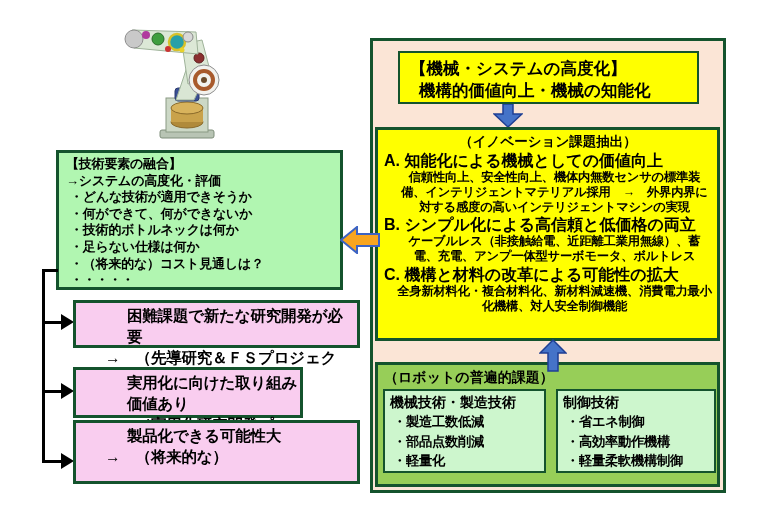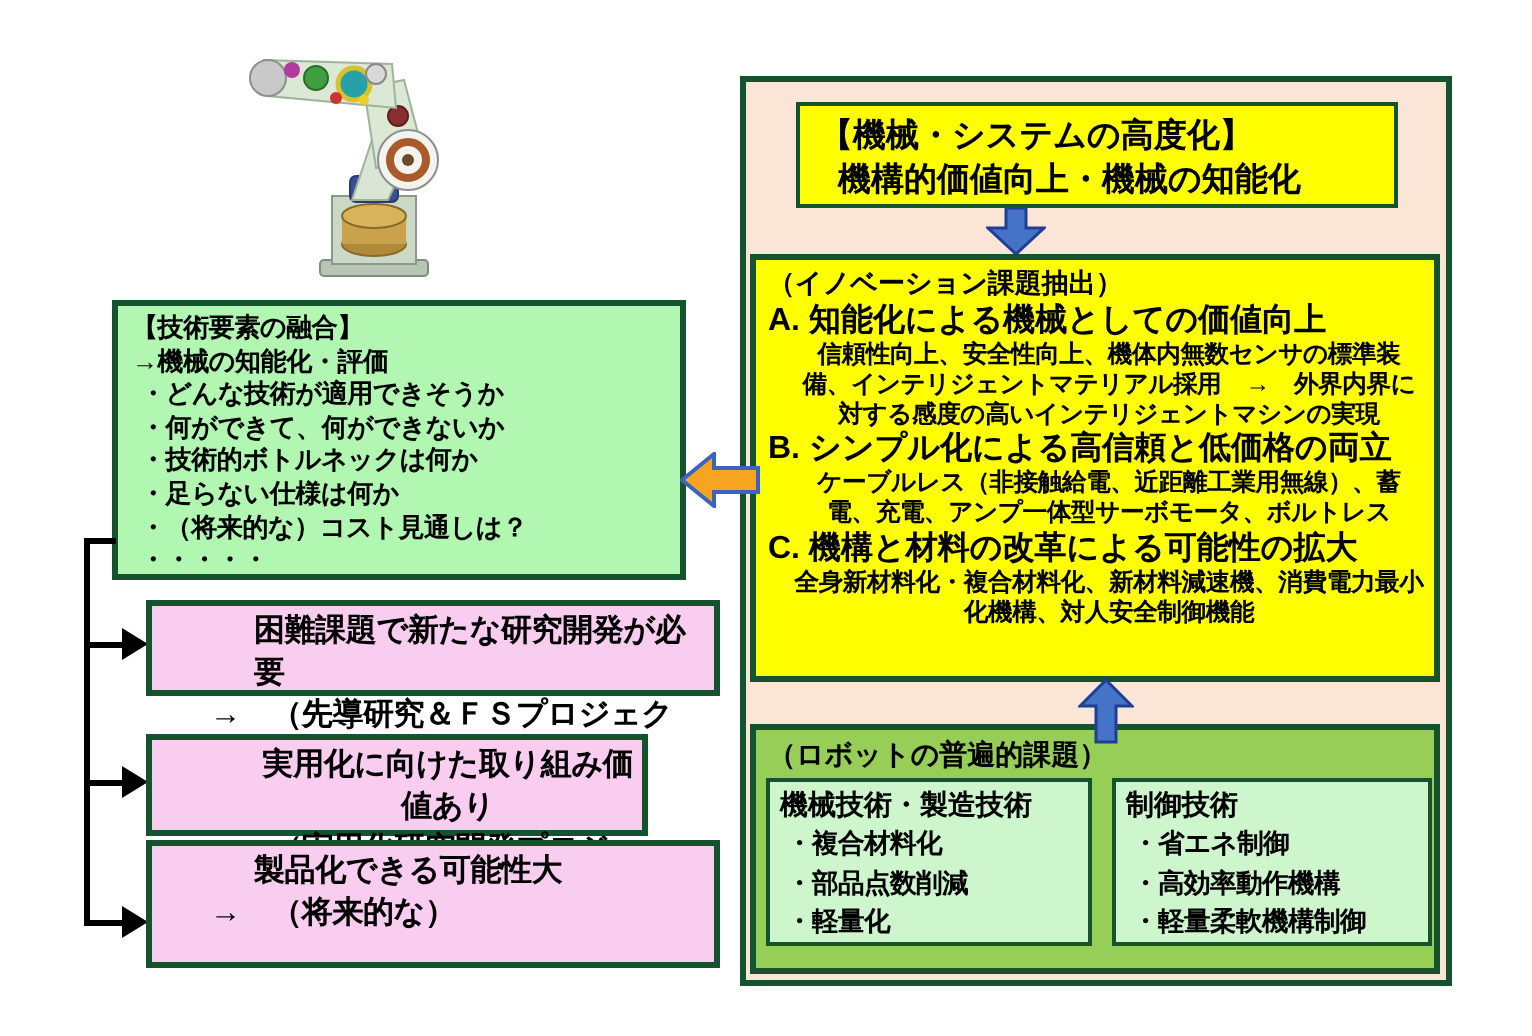--- a/index.html
+++ b/index.html
@@ -10,39 +10,39 @@
   .abs{position:absolute;box-sizing:border-box;}
   .box{position:absolute;box-sizing:border-box;border:3px solid #14532d;}
   
   .outer-box{left:370px;top:38px;width:356px;height:455px;background:#FBE5D6;}
   
   .title-box{left:398px;top:51px;width:301px;height:53px;background:#FFFF00;border-width:2px;
     font-size:16.5px;line-height:22px;padding:4px 4px 0 10px;letter-spacing:0;}
   .title-line2{margin-left:9px;}
   
   .innovation-box{left:375px;top:127px;width:345px;height:214px;background:#FFFF00;padding:3px 5px 0 6px;}
-  .inno-header{font-size:13.5px;line-height:17px;}
+  .inno-header{font-size:13.5px;line-height:17px;text-align:center;}
   .inno-heading{font-size:16px;line-height:19px;margin-top:1px;}
   .inno-body{font-size:12.3px;line-height:14.8px;margin-left:13px;letter-spacing:-0.2px;text-align:center;}
   
   .universal-box{left:375px;top:362px;width:345px;height:125px;background:#97CE58;padding:3px 6px;}
   .universal-header{font-size:14px;line-height:18px;}
   .inner-green{background:#CDF6CD;border-width:2.5px;padding:2px 3px 0 5px;}
   .machine-box{left:383px;top:389px;width:163px;height:84px;}
   .control-box{left:556px;top:389px;width:160px;height:84px;}
   .ig-title{font-size:14px;line-height:19px;}
   .ig-item{font-size:13.3px;line-height:19.5px;margin-left:3px;letter-spacing:-0.3px;}
   
   .fusion-box{left:56px;top:150px;width:287px;height:140px;background:#B1F6B1;padding:3px 4px 0 7px;}
   .fu-line{font-size:13px;line-height:16.6px;letter-spacing:-0.2px;}
   .fu-item{margin-left:4px;}
   
   .pink-box{background:#F9CDEF;padding-top:2px;padding-left:24px;}
   .pink-1{left:73px;top:300px;width:287px;height:48px;}
-  .pink-2{left:73px;top:367px;width:251px;height:51px;text-align:center;}
+  .pink-2{left:73px;top:367px;width:230px;height:51px;}
   .pink-3{left:73px;top:420px;width:287px;height:64px;}
   .pb-line1{font-size:15.5px;line-height:21px;margin-left:27px;letter-spacing:-0.2px;}
   .pb-line2{font-size:15.5px;line-height:21px;margin-left:5px;letter-spacing:-0.2px;}
   
   .line{position:absolute;background:#000;}
   .arrow-head{position:absolute;width:0;height:0;border-top:8px solid transparent;
     border-bottom:8px solid transparent;border-left:13px solid #000;}
 </style>
 </head>
 <body>
@@ -105,38 +105,38 @@
       <div class="inno-heading">C. 機構と材料の改革による可能性の拡大</div>
       <div class="inno-body">全身新材料化・複合材料化、新材料減速機、消費電力最小化機構、対人安全制御機能</div>
     </div>
   </div>
 
   <div class="box universal-box">
     <div class="universal-header">（ロボットの普遍的課題）</div>
   </div>
   <div class="box inner-green machine-box">
     <div class="ig-title">機械技術・製造技術</div>
-    <div class="ig-item">・複合材料化</div>
+    <div class="ig-item">・製造工数低減</div>
     <div class="ig-item">・部品点数削減</div>
     <div class="ig-item">・軽量化</div>
   </div>
   <div class="box inner-green control-box">
     <div class="ig-title">制御技術</div>
     <div class="ig-item">・省エネ制御</div>
     <div class="ig-item">・高効率動作機構</div>
     <div class="ig-item">・軽量柔軟機構制御</div>
   </div>
 
   <svg class="abs" style="left:539px;top:339px;z-index:5;" width="28" height="33" viewBox="0 0 28 33">
     <polygon points="14,1 27,14 19,14 19,32 9,32 9,14 1,14" fill="#4573C8" stroke="#1F3F94" stroke-width="1.5"></polygon>
   </svg>
 
   <div class="box fusion-box">
     <div class="fu-line">【技術要素の融合】</div>
-    <div class="fu-line">→機械の知能化・評価</div>
+    <div class="fu-line">→システムの高度化・評価</div>
     <div class="fu-line fu-item">・どんな技術が適用できそうか</div>
     <div class="fu-line fu-item">・何ができて、何ができないか</div>
     <div class="fu-line fu-item">・技術的ボトルネックは何か</div>
     <div class="fu-line fu-item">・足らない仕様は何か</div>
     <div class="fu-line fu-item">・（将来的な）コスト見通しは？</div>
     <div class="fu-line fu-item">・・・・・</div>
   </div>
 
   <svg class="abs" style="left:340px;top:226px;z-index:6;" width="40" height="28" viewBox="0 0 40 28">
     <polygon points="1,14 17,1 17,8 39,8 39,20 17,20 17,27" fill="#F7A520" stroke="#3B63C4" stroke-width="2"></polygon>

